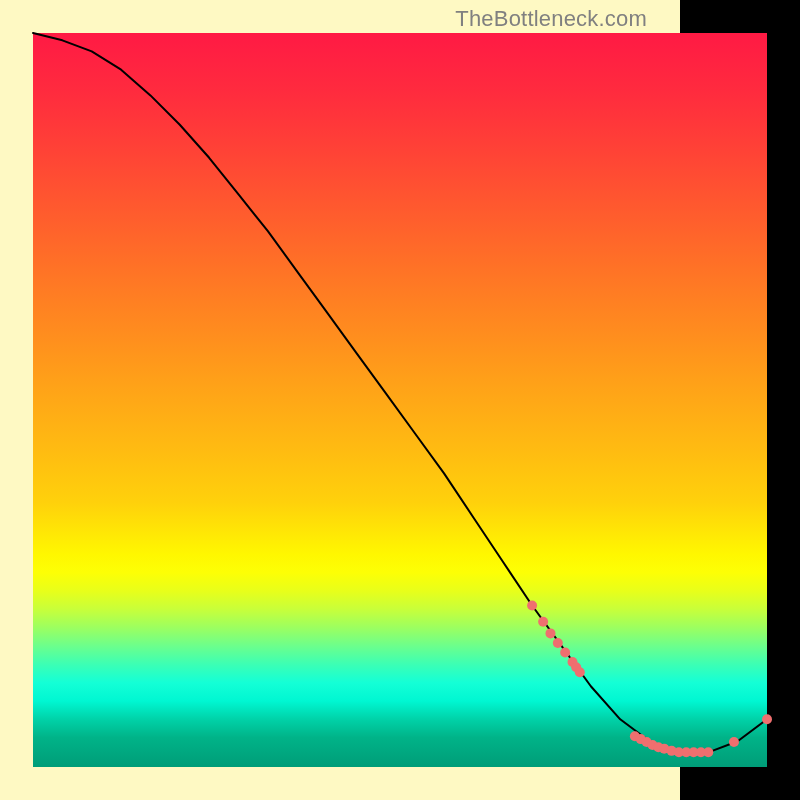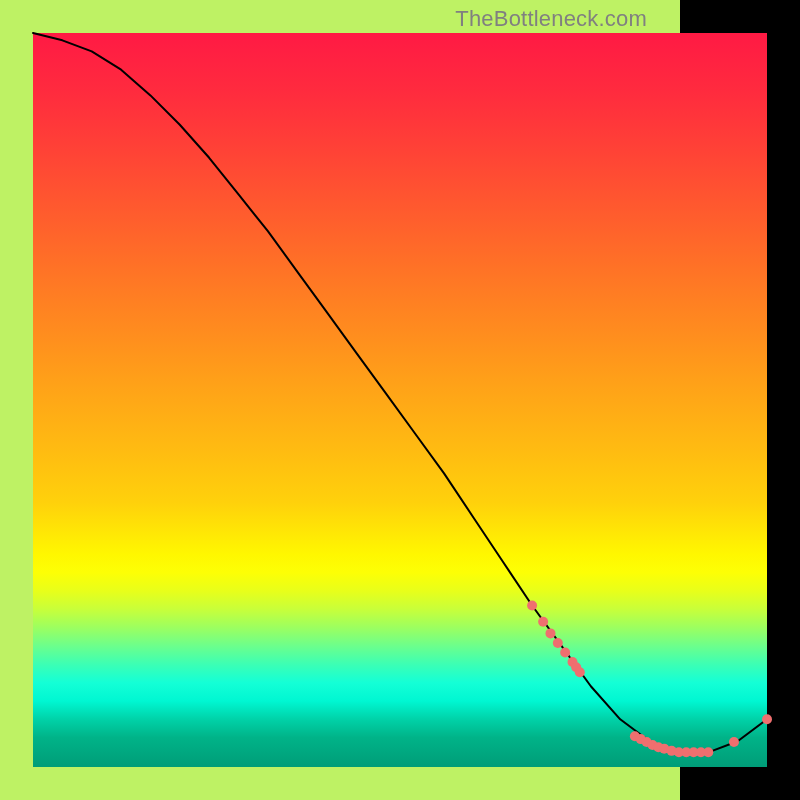--- a/index.html
+++ b/index.html
@@ -7,21 +7,21 @@
     padding: 0;
     width: 800px;
     height: 800px;
     background: #000000;
     font-family: Arial, Helvetica, sans-serif;
   }
   .frame {
     position: relative;
     width: 680px;
     height: 800px;
-    background: #bef264;
+    background: #fef9c3;
   }
   .plot-area {
     position: absolute;
     left: 33px;
     top: 33px;
     width: 734px;
     height: 734px;
     background: linear-gradient(to bottom,
       #ff1a44 0%,
       #ff2b3e 8%,

